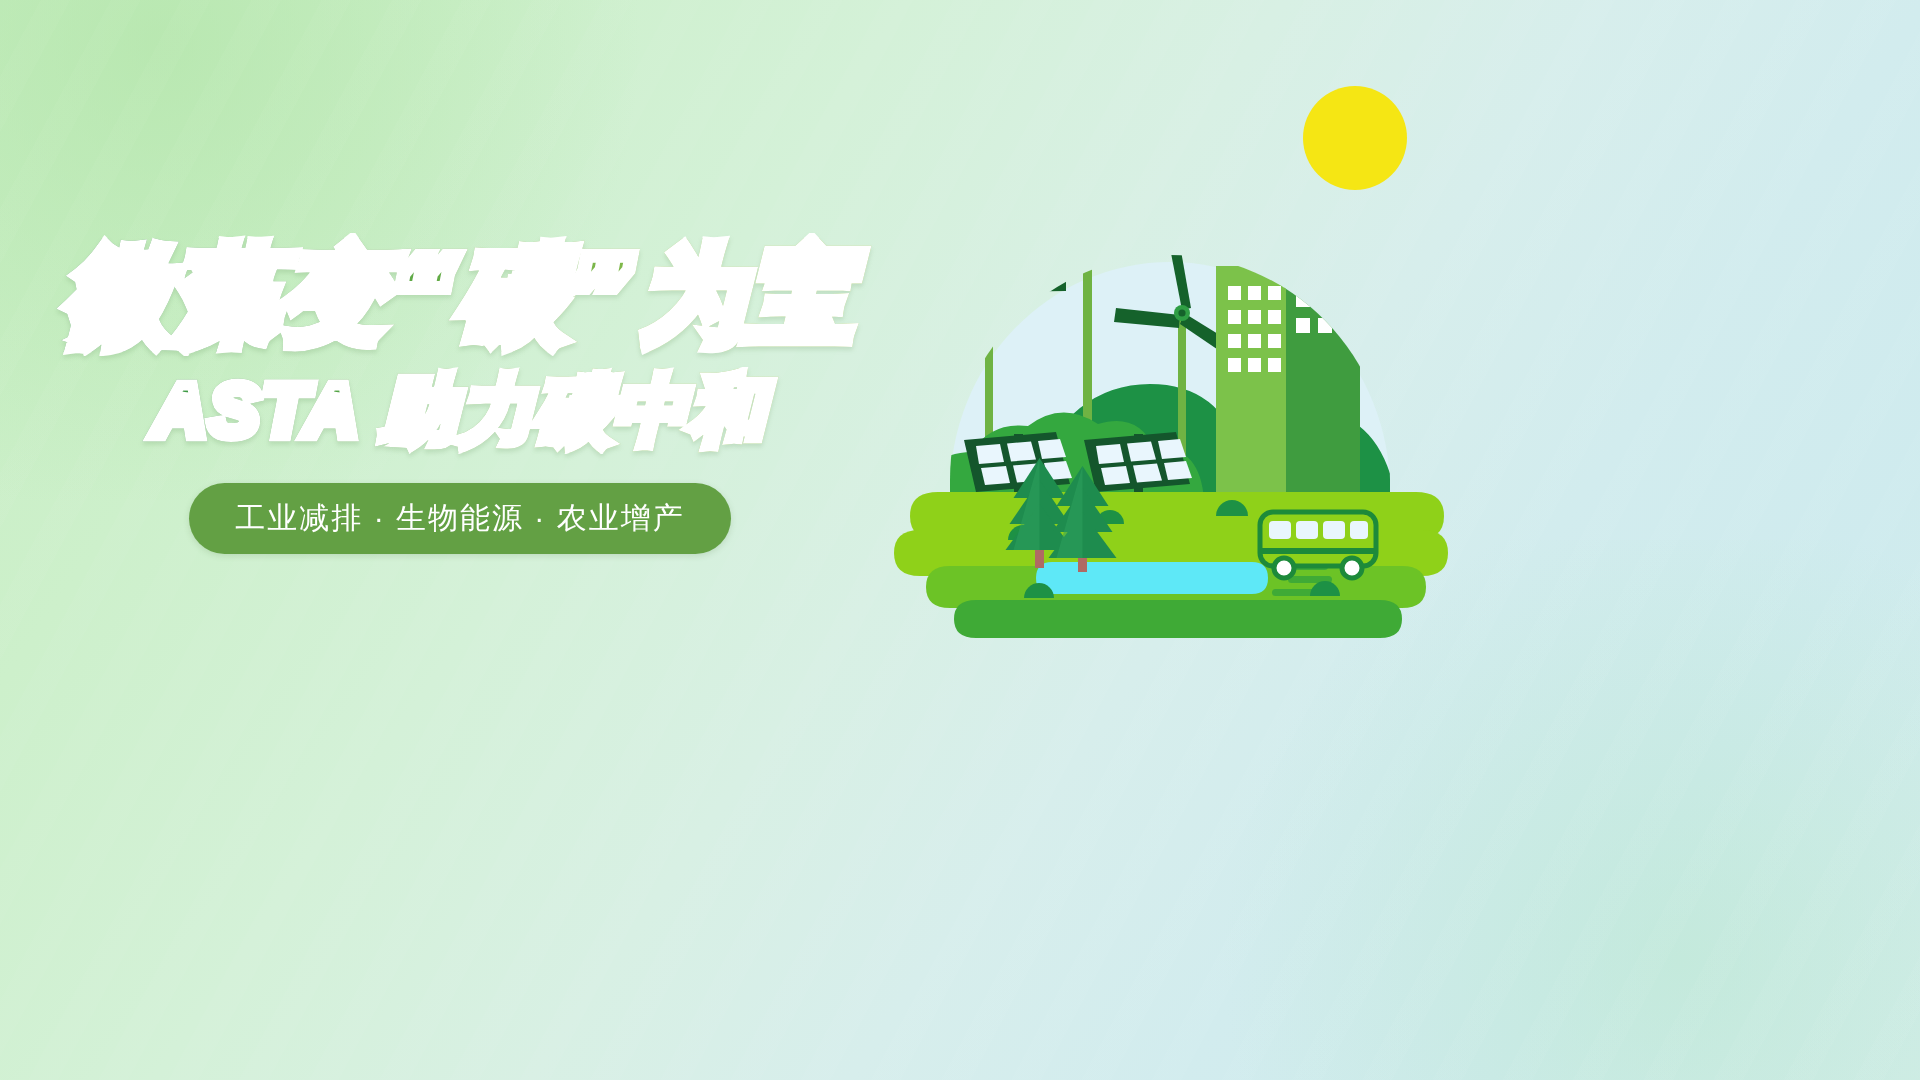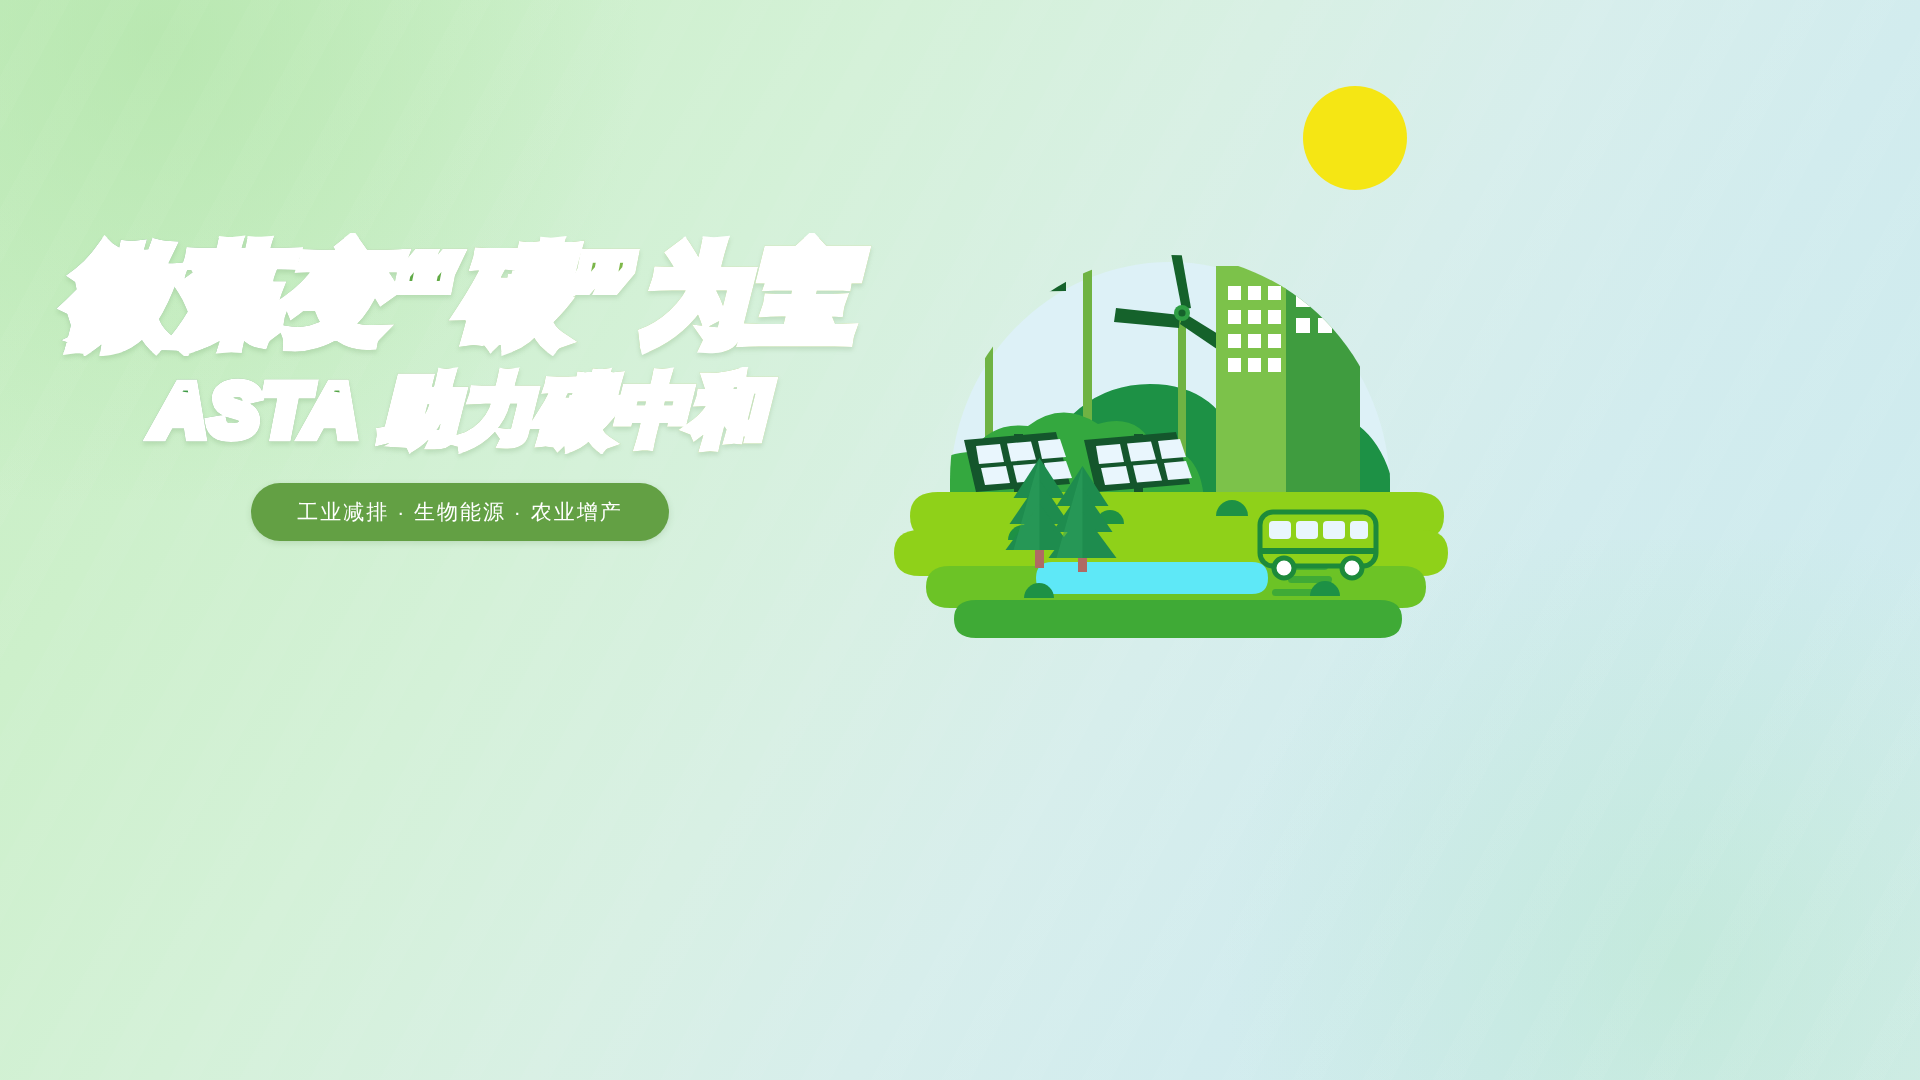--- a/index.html
+++ b/index.html
@@ -66,21 +66,21 @@
     font-size:74px;line-height:1.15;margin-top:16px;
     font-style:italic;letter-spacing:3px;
     -webkit-text-stroke:11px #ffffff;
   }
   .pill-wrap{display:flex;justify-content:center;margin-top:30px;}
   .pill{
     background:#63a044;
     color:#ffffff;
     border-radius:999px;
     padding:15px 46px;
-    font-size:21px;
+    font-size:30px;
     letter-spacing:2px;
     font-weight:500;
     box-shadow:0 2px 6px rgba(80,120,60,.18);
     white-space:nowrap;
   }
 
   
   .art{position:absolute;left:880px;top:60px;width:620px;height:620px;}
   .art svg{width:100%;height:100%;display:block;}
 </style>

